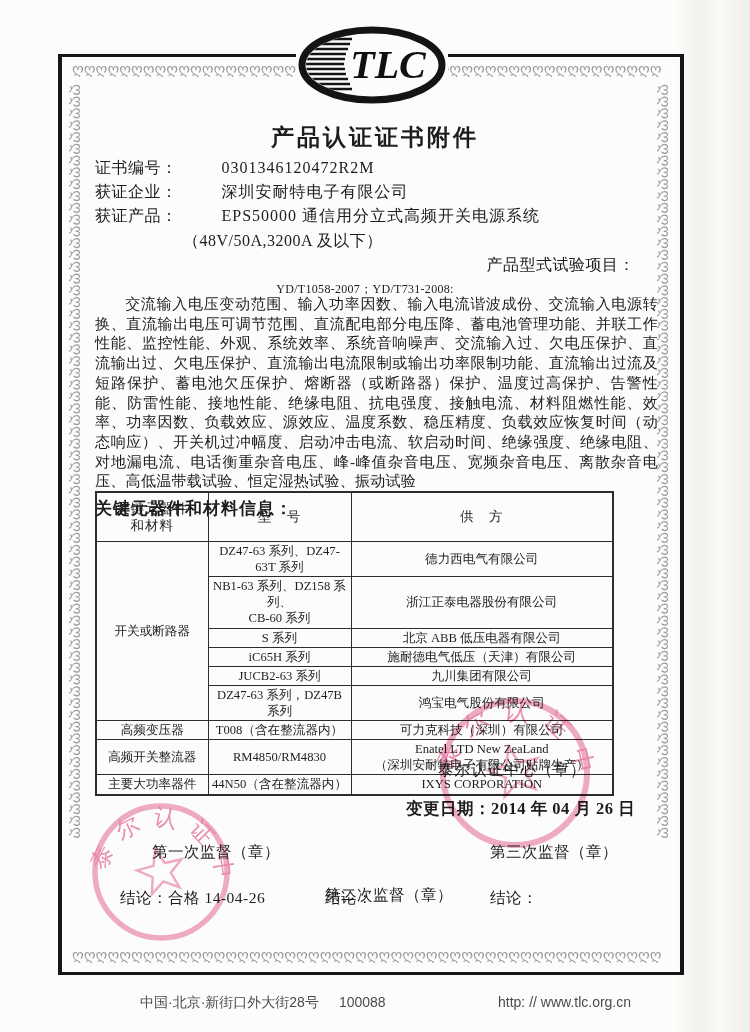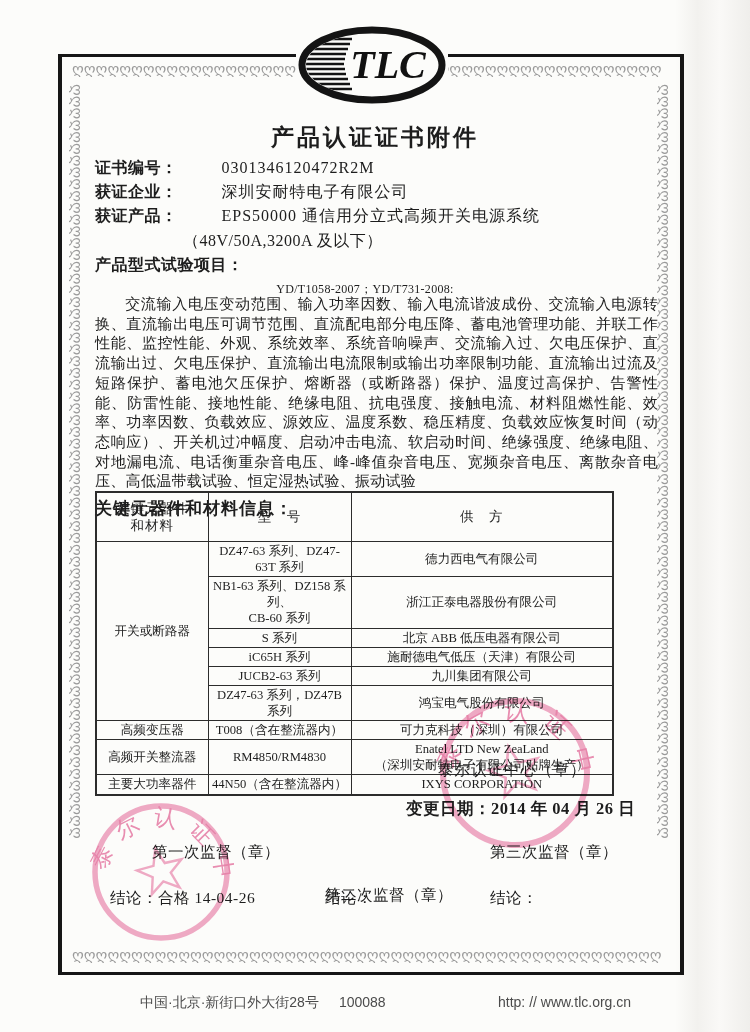--- a/index.html
+++ b/index.html
@@ -20,21 +20,21 @@
   .orn-top{left:72px;top:59px;width:598px;height:21px;}
   .orn-bottom{left:72px;top:945px;width:598px;height:21px;}
   .orn-left{left:66px;top:84px;width:21px;height:858px;writing-mode:vertical-rl;}
   .orn-right{left:654px;top:84px;width:21px;height:858px;writing-mode:vertical-rl;}
   
   .logo{position:absolute;left:296px;top:25px;width:152px;height:80px;background:#fcfcfa;z-index:3;}
   
   .title{position:absolute;left:0;right:0;top:122px;text-align:center;
          font-size:23px;font-weight:bold;letter-spacing:3px;z-index:2;}
   .info{position:absolute;left:95px;top:156px;width:540px;font-size:16px;line-height:24.2px;z-index:2;}
-  .info .lab{font-weight:bold;letter-spacing:0.5px;}
+  .info .lab{font-weight:normal;letter-spacing:0.5px;text-align:right;}
   .info .val{letter-spacing:1px;margin-left:44px;}
   .spec-line{padding-left:88px;letter-spacing:0.5px;}
   .std-line{font-size:12px;letter-spacing:0.3px;text-align:center;}
   
   .para{position:absolute;left:95px;top:295px;width:563px;font-size:15.1px;line-height:19.7px;
         text-align:justify;text-indent:2em;letter-spacing:0.2px;z-index:2;}
   
   .comp-head{position:absolute;left:95px;top:453px;font-size:17px;font-weight:bold;letter-spacing:1px;z-index:2;margin-top:44px;}
   table.comp{position:absolute;left:95px;top:483px;width:517px;border-collapse:collapse;z-index:2;
              font-size:12.6px;table-layout:fixed;margin-top:8px;}
@@ -42,21 +42,21 @@
   table.comp td,table.comp th{border:1px solid #2c2c2c;text-align:center;vertical-align:middle;
              padding:1px 3px;font-weight:normal;white-space:pre-line;line-height:1.28;}
   table.comp th{height:46px;font-size:13.5px;letter-spacing:1px;}
   col.c1{width:112px;} col.c2{width:143px;} col.c3{width:262px;}
   
   .seal-line{position:absolute;left:438px;top:760px;font-size:15.5px;letter-spacing:1px;z-index:2;}
   .change-date{position:absolute;left:406px;top:798px;font-size:16.5px;font-weight:bold;letter-spacing:0.5px;z-index:2;}
   .sup{position:absolute;top:842px;font-size:15.5px;letter-spacing:0.5px;z-index:2;}
   .sup1{left:120px;margin-left:32px;} .sup2{left:325px;margin-top:43px;} .sup3{left:490px;}
   .concl{position:absolute;top:888px;font-size:15.5px;letter-spacing:0.5px;z-index:2;}
-  .concl1{left:110px;text-align:right;} .concl2{left:325px;} .concl3{left:490px;}
+  .concl1{left:120px;text-align:right;} .concl2{left:325px;} .concl3{left:490px;}
   
   .stamp{position:absolute;mix-blend-mode:multiply;z-index:6;pointer-events:none;}
   
   .footer{position:absolute;top:994px;left:0;width:100%;font-family:"Liberation Sans",sans-serif;
           font-size:14px;color:#4b4b4b;z-index:2;}
   .footer .addr{position:absolute;left:140px;top:0;}
   .footer .post{margin-left:20px;}
   .footer .url{position:absolute;left:460px;top:0;margin-left:38px;}
 </style>
 </head>

